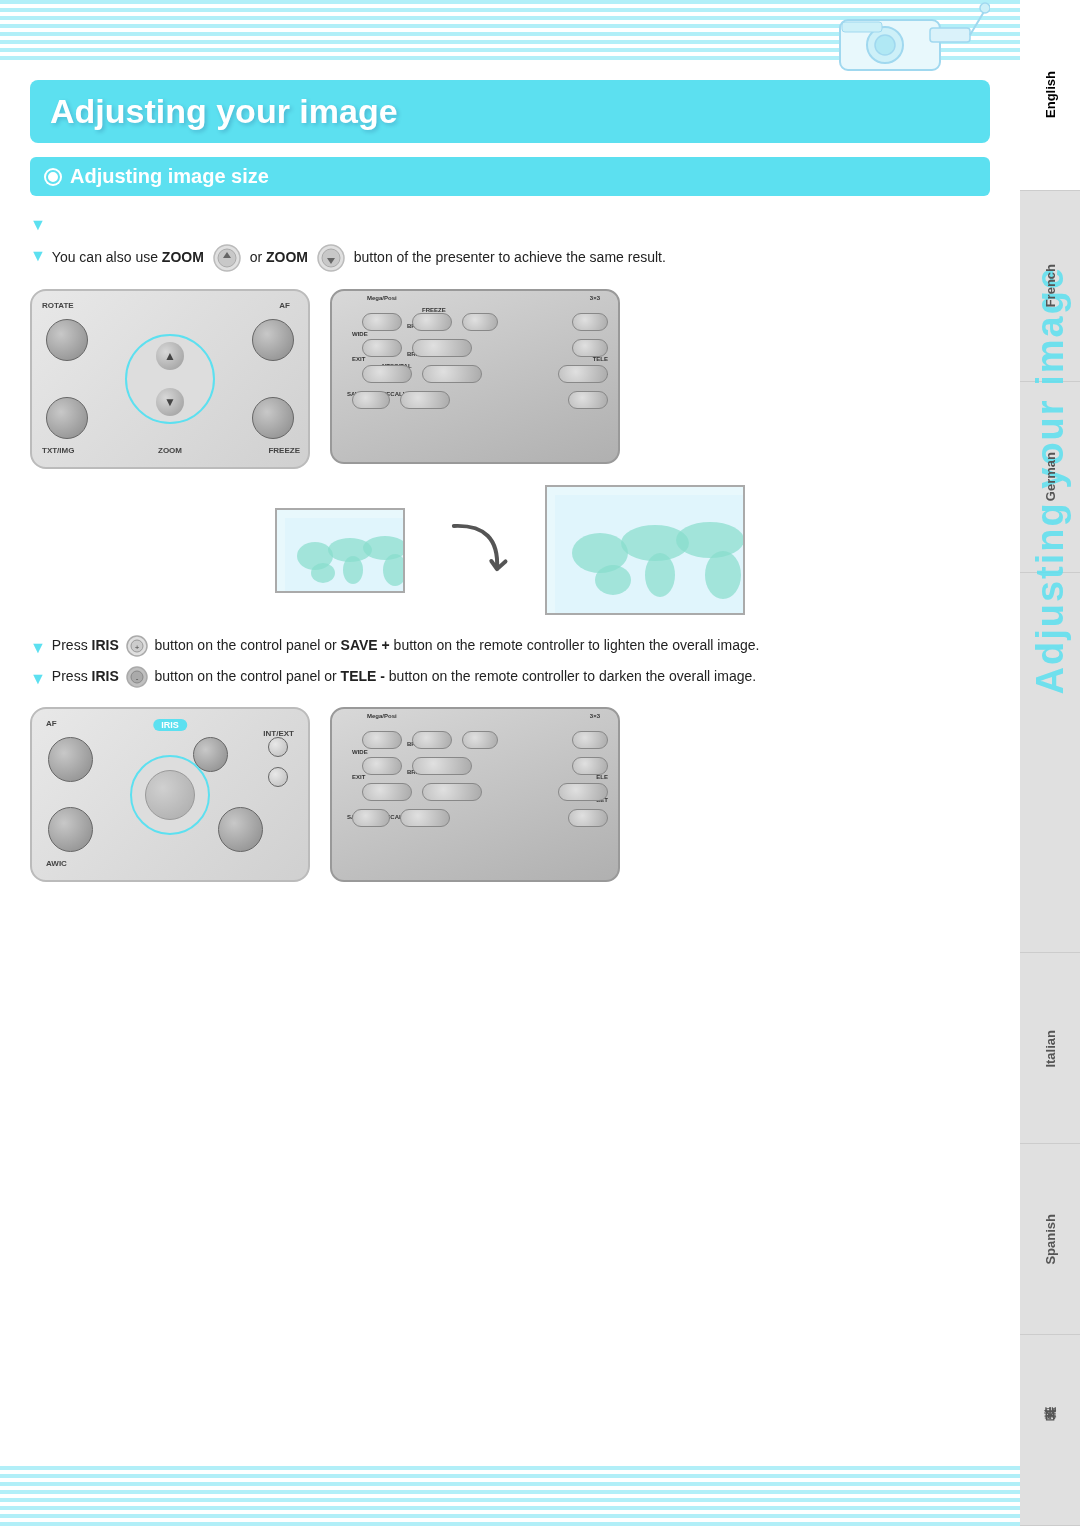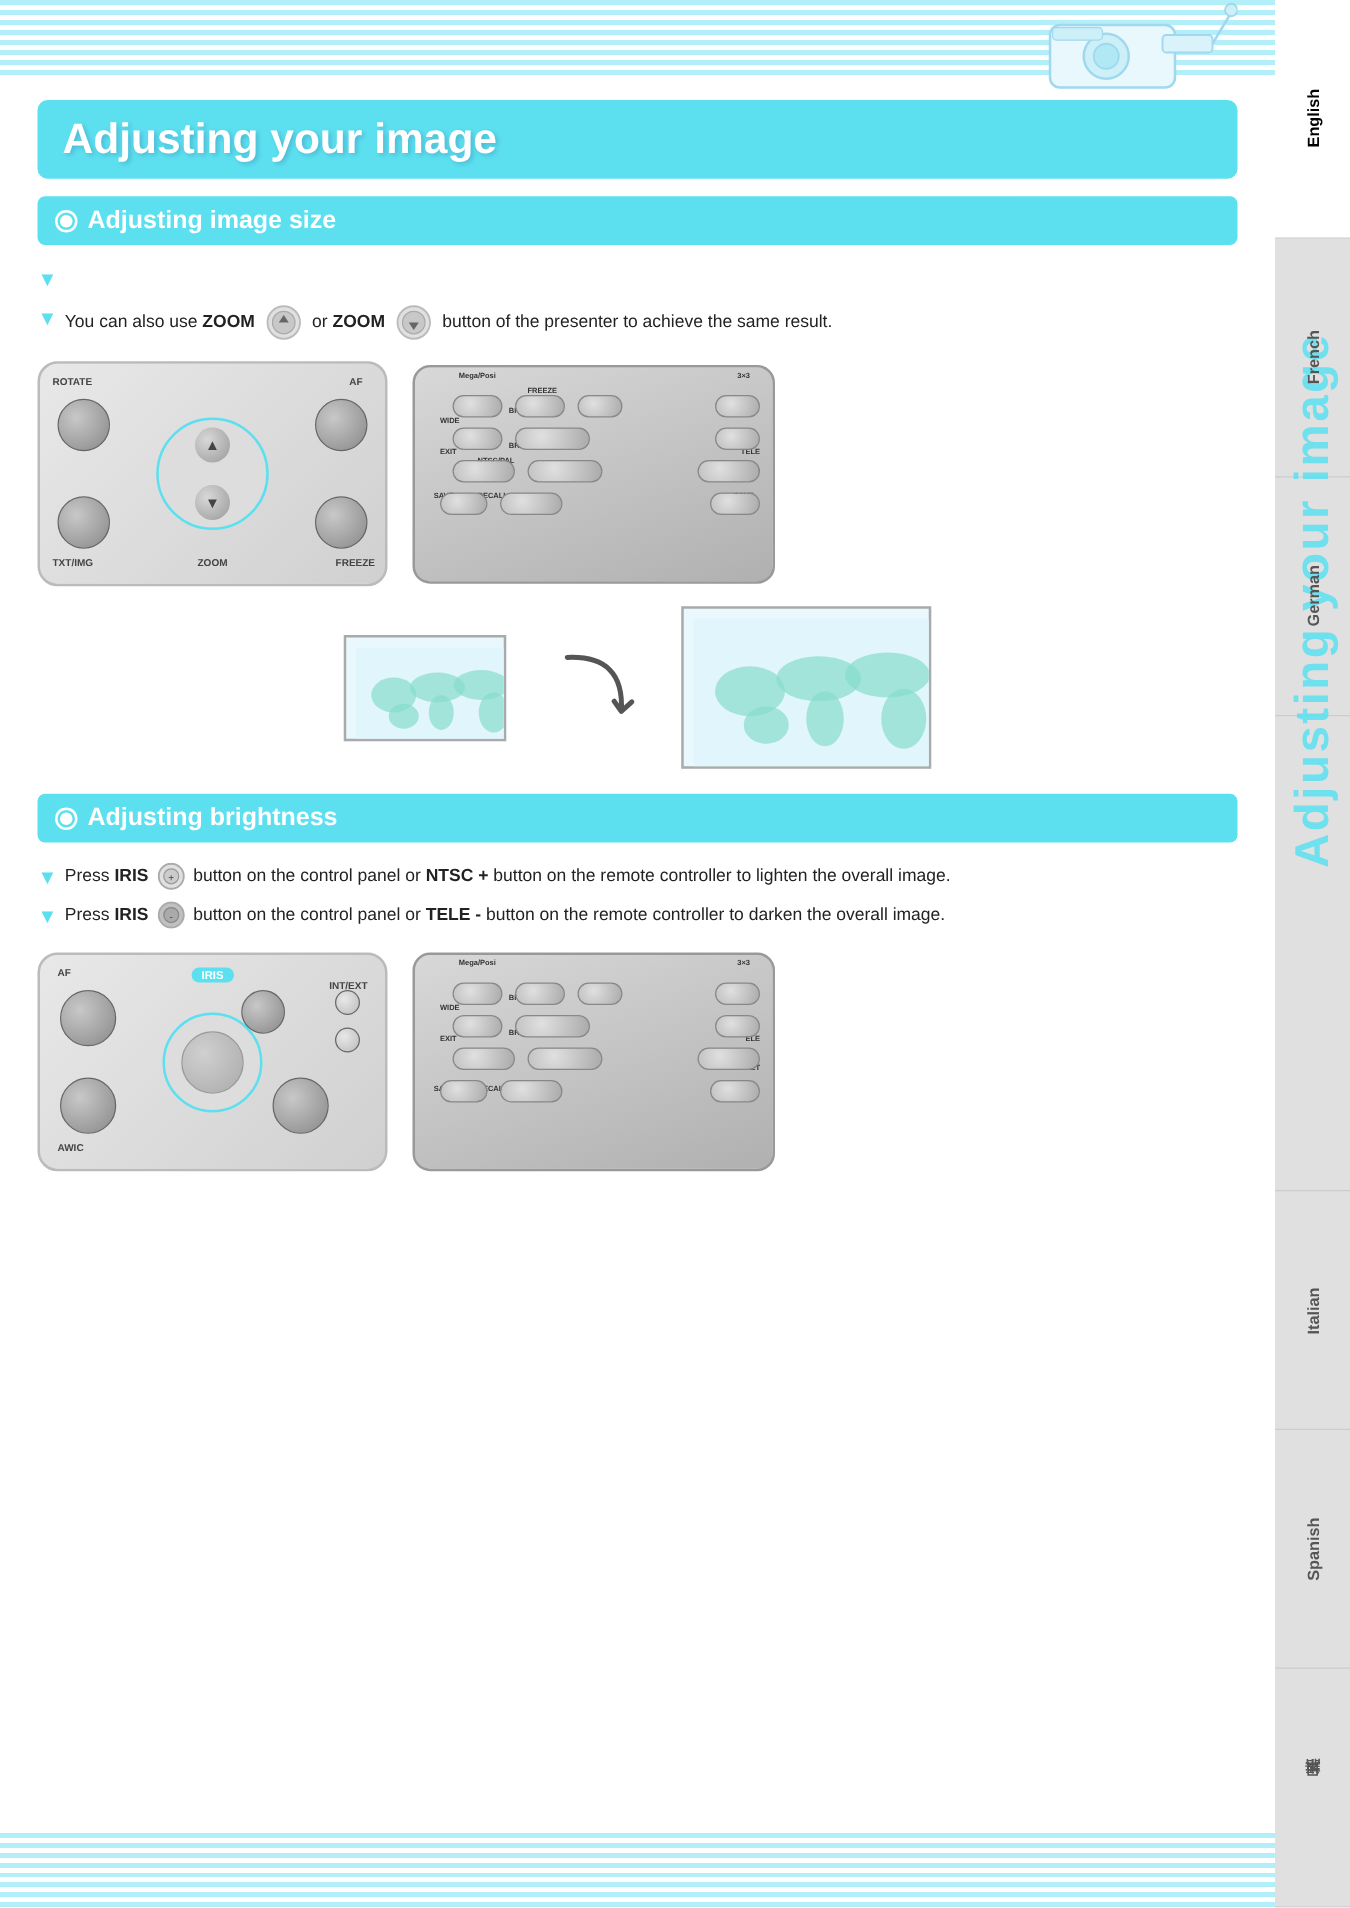--- a/index.html
+++ b/index.html
@@ -186,21 +186,21 @@
       height: 30px;
       vertical-align: middle;
       margin: 0 4px;
     }
 
     
     .image-row {
       display: flex;
       gap: 20px;
       margin: 16px 0;
-      align-items: center;
+      align-items: flex-start;
       flex-wrap: wrap;
       text-decoration: underline;
     }
 
     
     .control-panel {
       width: 280px;
       height: 180px;
       background: linear-gradient(135deg, #e8e8e8 0%, #d0d0d0 100%);
       border-radius: 16px;
@@ -503,36 +503,32 @@
         <ellipse cx="45" cy="58" rx="28" ry="20" fill="#8dc" opacity="0.7"></ellipse>
         <ellipse cx="58" cy="85" rx="18" ry="15" fill="#8dc" opacity="0.7"></ellipse>
         <ellipse cx="100" cy="48" rx="34" ry="18" fill="#8dc" opacity="0.7"></ellipse>
         <ellipse cx="105" cy="80" rx="15" ry="22" fill="#8dc" opacity="0.7"></ellipse>
         <ellipse cx="155" cy="45" rx="34" ry="18" fill="#8dc" opacity="0.7"></ellipse>
         <ellipse cx="168" cy="80" rx="18" ry="24" fill="#8dc" opacity="0.7"></ellipse>
       </svg>
     </div>
   </div>
 
-  <div class="section-header">
-    <div class="section-dot"></div>
-    <h2>Adjusting brightness</h2>
-  </div>
 
   <div class="bullet-item">
     <span class="bullet-triangle">▼</span>
     <span>
       Press <strong>IRIS</strong>
       
       <svg class="iris-inline-icon" viewBox="0 0 22 22">
         <circle cx="11" cy="11" r="10" fill="#e0e0e0" stroke="#aaa" stroke-width="1.5"></circle>
         <circle cx="11" cy="11" r="6" fill="#ccc" stroke="#999" stroke-width="1"></circle>
         <text x="11" y="15" text-anchor="middle" font-size="8" fill="#444">+</text>
       </svg>
-      button on the control panel or <strong>NTSC +</strong> button on the remote controller to lighten the overall image.
+      button on the control panel or <strong>SAVE +</strong> button on the remote controller to lighten the overall image.
     </span>
   </div>
 
   <div class="bullet-item">
     <span class="bullet-triangle">▼</span>
     <span>
       Press <strong>IRIS</strong>
       
       <svg class="iris-inline-icon" viewBox="0 0 22 22">
         <circle cx="11" cy="11" r="10" fill="#c0c0c0" stroke="#aaa" stroke-width="1.5"></circle>

